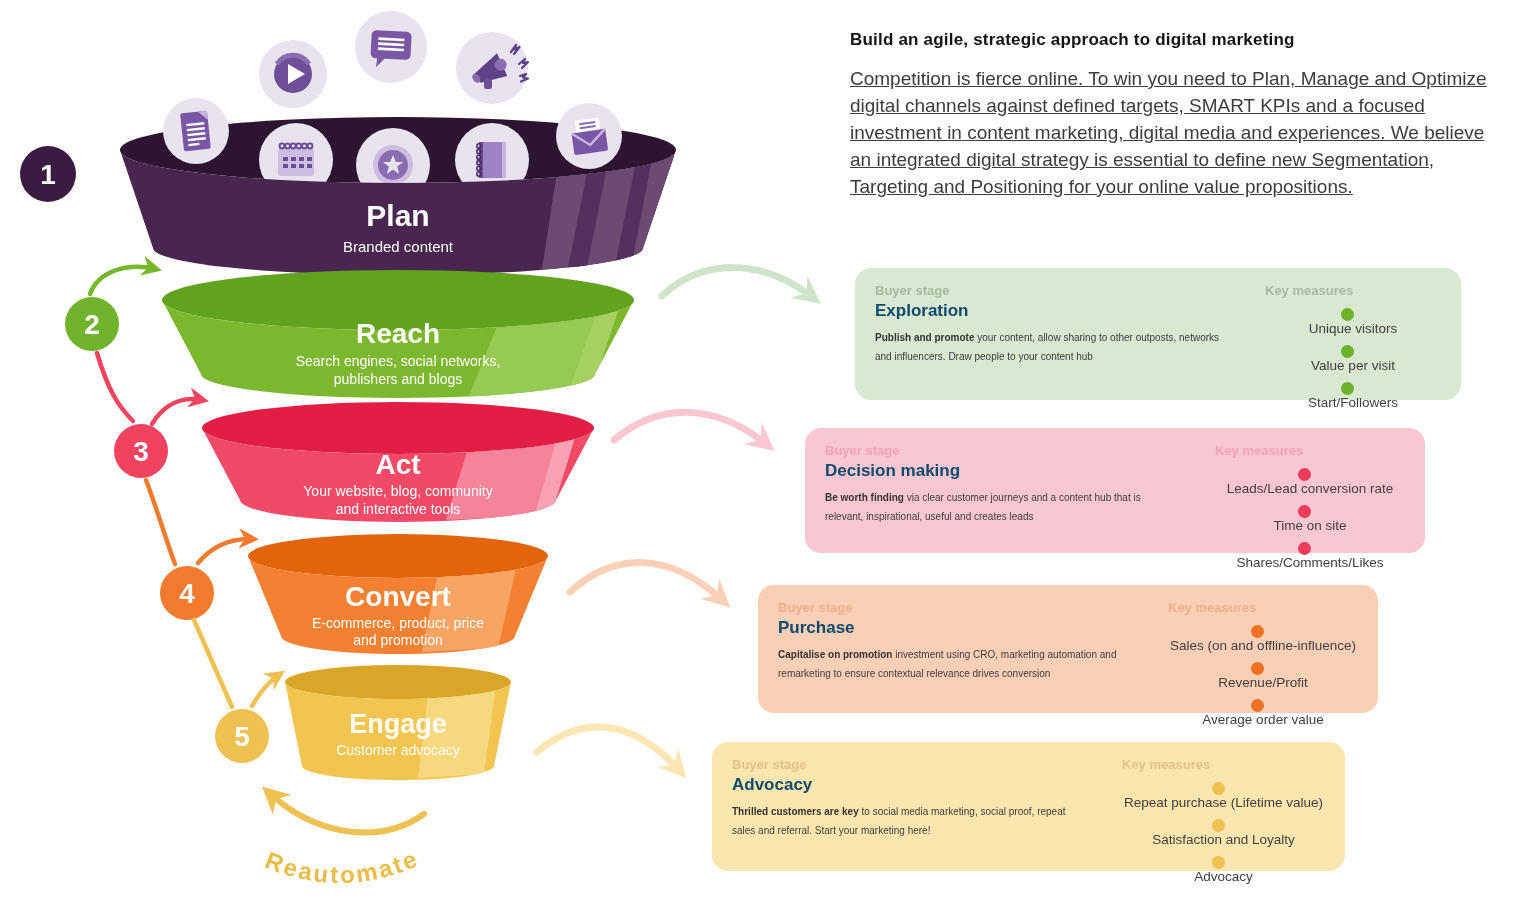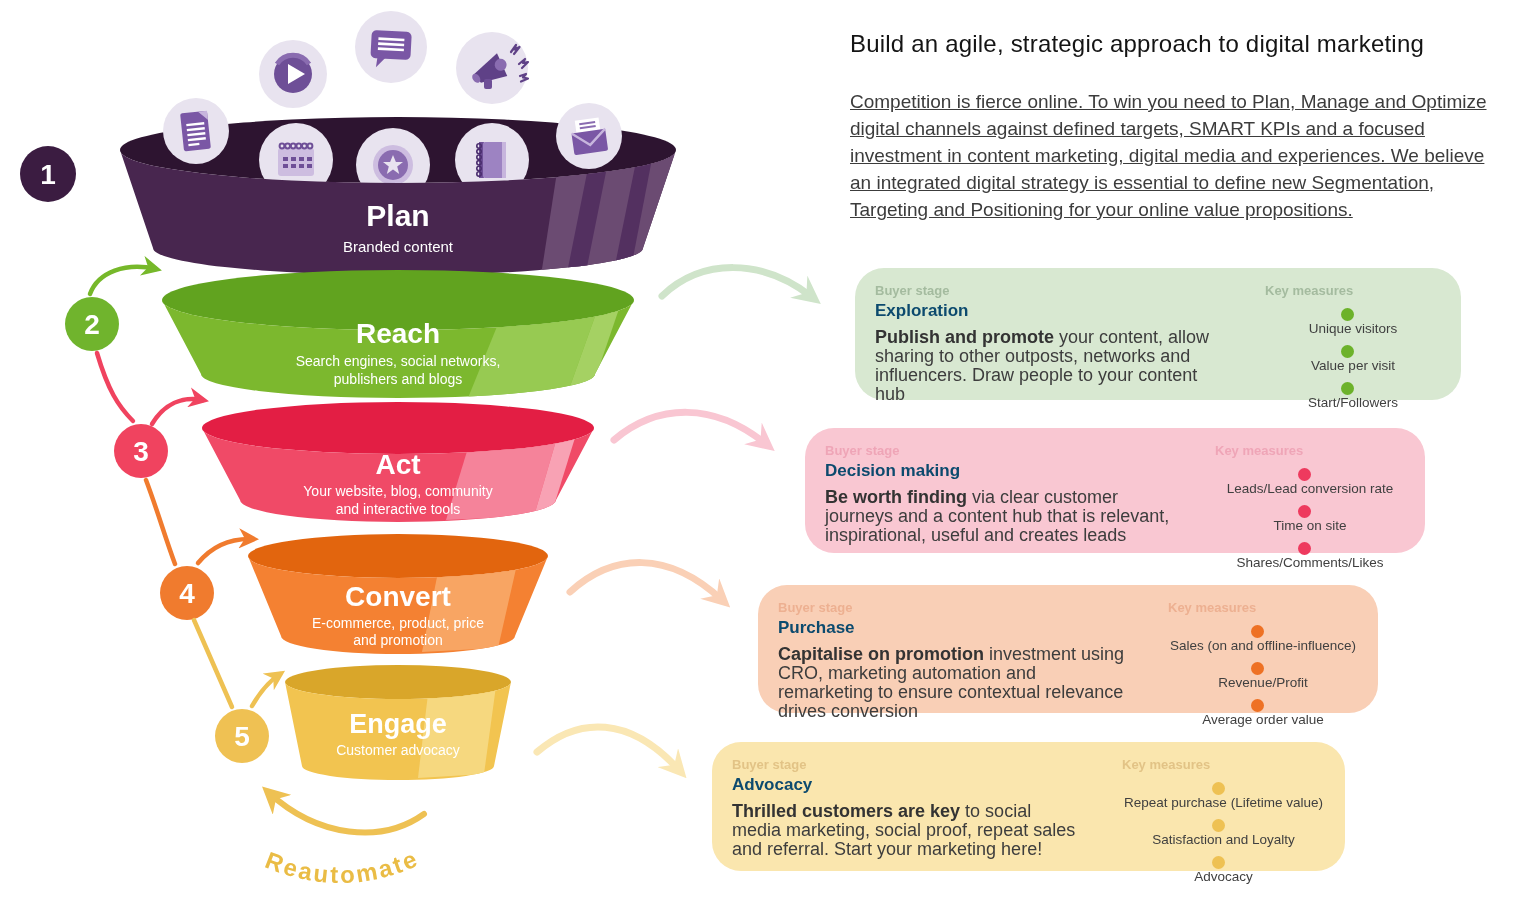--- a/index.html
+++ b/index.html
@@ -1,29 +1,29 @@
 <!DOCTYPE html>
 <html><head>
 <meta charset="utf-8">
 <style>
   html,body{margin:0;padding:0;background:#ffffff;}
   .canvas{position:relative;width:1518px;height:906px;background:#ffffff;overflow:hidden;
           font-family:"Liberation Sans", sans-serif;}
   
   .header{position:absolute;left:850px;top:30px;width:660px;}
-  .header h1{margin:0 0 30px 0;font-size:24px;font-weight:normal;color:#141414;letter-spacing:.2px;}
+  .header h1{margin:0 0 15px 0;font-size:17px;font-weight:bold;color:#141414;letter-spacing:.2px;}
   .header p{margin:0;font-size:19px;line-height:27px;color:#3c3c3c;text-decoration:underline;}
   
-  .card{position:absolute;border-radius:29px;background:var(--bg,#eee);display:flex;box-sizing:border-box;
+  .card{position:absolute;border-radius:16px;background:var(--bg,#eee);display:flex;box-sizing:border-box;
         padding:15px 20px 12px 20px;}
   .card-left{width:370px;flex:0 0 370px;}
   .card-right{flex:1;padding-left:20px;}
   .card-label{font-size:13px;font-weight:bold;color:var(--label,#999);margin-bottom:3px;}
   .card-title{font-size:17px;font-weight:bold;color:#0c4a6e;margin-bottom:7px;}
-  .card-body{margin:0;font-size:18px;line-height:19px;color:#3d3d3d;width:352px;}
+  .card-body{margin:0;font-size:10px;line-height:19px;color:#3d3d3d;width:352px;}
   .card-body b{color:#333333;}
   .measures{list-style:none;margin:10px 0 0 0;padding:0;}
   .measures li{display:flex;align-items:center;margin-bottom:9px;font-size:13.5px;color:#404040;flex-direction:column;}
   .dot{width:13px;height:13px;border-radius:50%;background:var(--dot,#666);margin-right:11px;flex:0 0 13px;}
   
   .funnel-svg{position:absolute;left:0;top:0;}
   .stage-label{font-weight:bold;fill:#ffffff;text-anchor:middle;}
   .stage-sub{fill:#ffffff;text-anchor:middle;}
   .num-label{font-weight:bold;fill:#ffffff;text-anchor:middle;font-size:28px;}
   .reauto{font-weight:bold;fill:#eabc45;font-size:24px;letter-spacing:2.5px;}

